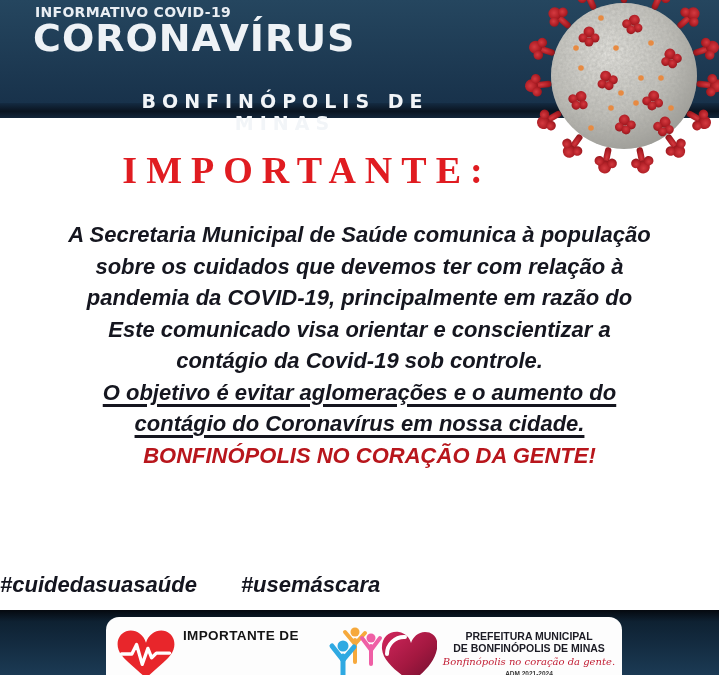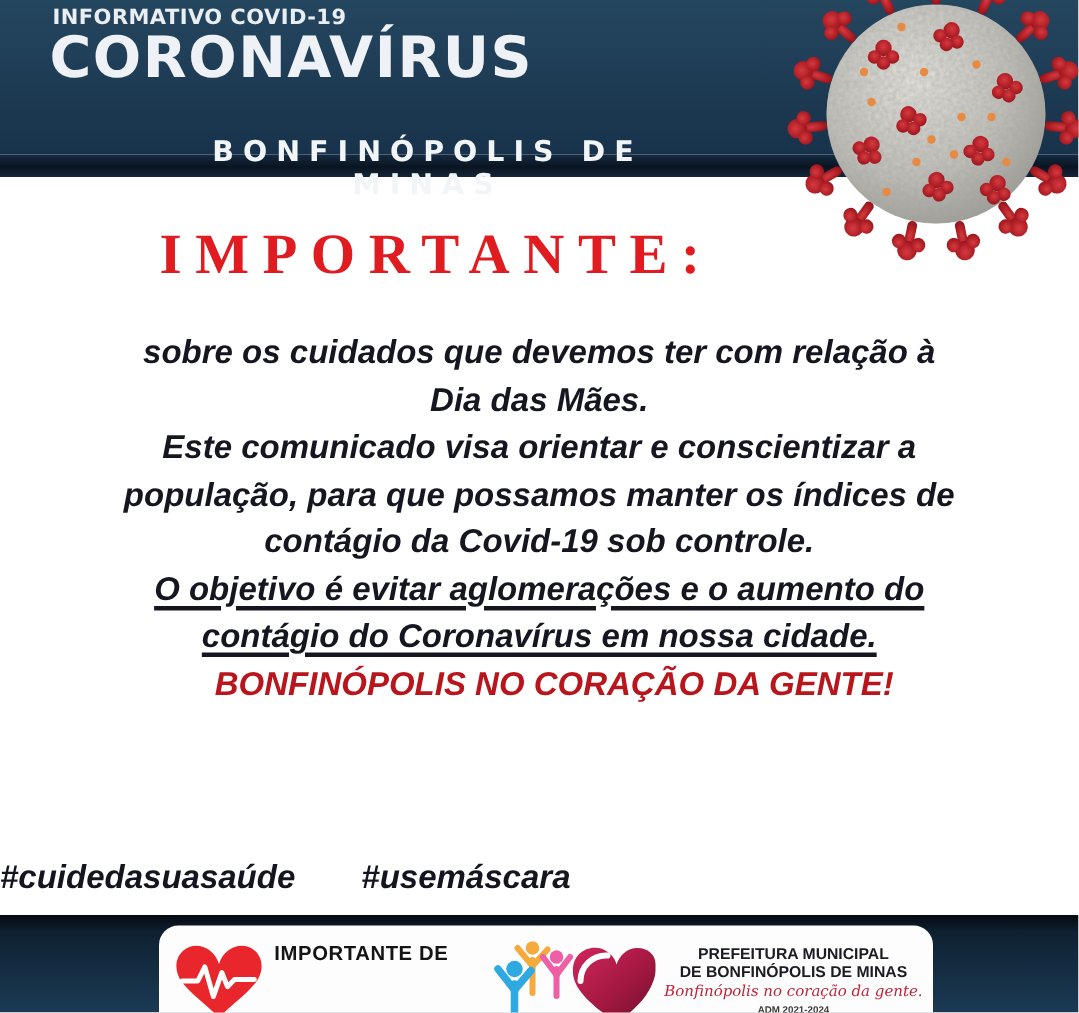--- a/index.html
+++ b/index.html
@@ -29,21 +29,21 @@
   .sub-title{
     position:absolute;top:67px;left:95px;width:380px;text-align:center;
     font-size:19px;font-weight:bold;color:#f2f5f8;letter-spacing:6px;
     font-family:"DejaVu Sans", sans-serif;
     margin-top:23px;
   }
   
   .virus{position:absolute;top:-12px;left:521px;width:200px;height:190px;}
   
   .heading{
-    position:absolute;top:148px;left:0;width:582px;text-align:center;
+    position:absolute;top:148px;left:16px;width:582px;text-align:center;
     font-family:"Liberation Serif", serif;font-weight:bold;
     font-size:38px;letter-spacing:9px;color:#e01c21;
   }
   
   .bodytext{
     position:absolute;top:219px;left:0;width:719px;text-align:center;
     font-weight:bold;font-style:italic;color:#15161f;
     font-size:22px;line-height:31.5px;
   }
   .bodytext .uline{
@@ -155,24 +155,24 @@
     <circle cx="115" cy="115" r="2.8"></circle>
       <circle cx="140" cy="90" r="2.8"></circle>
     <circle cx="100" cy="105" r="2.8"></circle>
       <circle cx="55" cy="60" r="2.8"></circle>
   </g>
 </svg>
 
 <div class="heading">IMPORTANTE:</div>
 
 <div class="bodytext">
+  <div>A Secretaria Municipal de Saúde comunica à população</div>
   <div>sobre os cuidados que devemos ter com relação à</div>
-  <div>Dia das Mães.</div>
+  <div>pandemia da COVID-19, principalmente em razão do</div>
   <div>Este comunicado visa orientar e conscientizar a</div>
-  <div>população, para que possamos manter os índices de</div>
   <div>contágio da Covid-19 sob controle.</div>
   <div class="uline">O objetivo é evitar aglomerações e o aumento do</div>
   <div class="uline">contágio do Coronavírus em nossa cidade.</div>
   <div class="highlight">BONFINÓPOLIS NO CORAÇÃO DA GENTE!</div>
 </div>
 
 <div class="hashtags">
   <span>#cuidedasuasaúde</span>
   <span>#usemáscara</span>
 </div>

